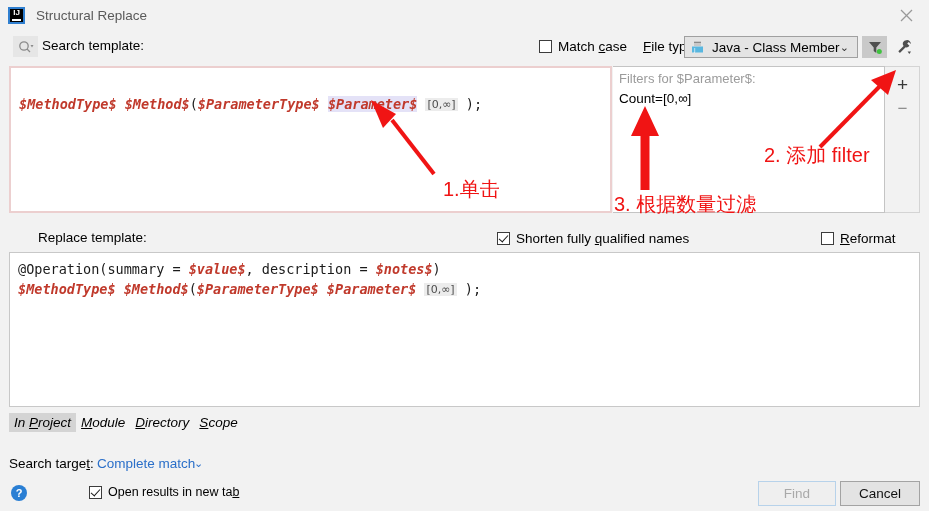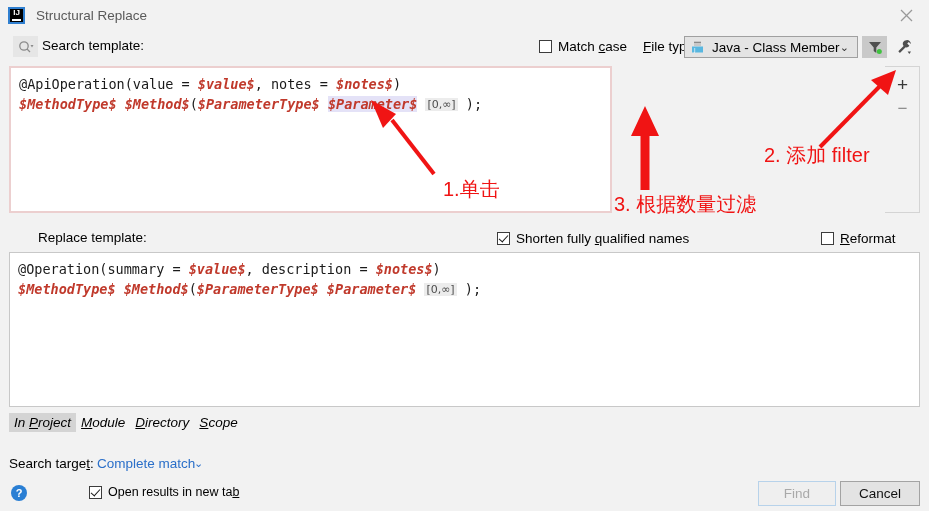--- a/index.html
+++ b/index.html
@@ -246,24 +246,27 @@
     <div class="tool-wrench">
       <svg width="17" height="16" viewBox="0 0 17 16" aria-hidden="true">
         <path d="M11.2 1.2 a3.6 3.6 0 1 0 3.2 5.6 l-2.2 -2.2 1.6 -1.6 2.0 2.0 A3.6 3.6 0 0 0 11.2 1.2 Z" fill="#4f4f4f"></path>
         <path d="M9.3 6.3 L3.3 12.3 L4.9 13.9 L10.9 7.9 Z" fill="#4f4f4f"></path>
         <path d="M12.6 12.4 L16 12.4 L14.3 15 Z" fill="#4f4f4f"></path>
       </svg>
     </div>
   </div>
 
   <div class="search-editor">
-    <div class="code codeline-1"><span class="plain">@ApiOperation(value = </span><span class="var">$value$</span><span class="plain">, notes = </span><span class="var">$notes$</span><span class="plain">)</span></div>
     <div class="code codeline-2"><span class="var">$MethodType$ $Method$</span><span class="plain">(</span><span class="var">$ParameterType$ </span><span class="var var-sel">$Parameter$</span><span class="plain"> </span><span class="cnt">[0,∞]</span><span class="plain"> );</span></div>
   </div>
 
+  <div class="filters-panel">
+    <div class="filters-title">Filters for $Parameter$:</div>
+    <div class="filters-item">Count=[0,∞]</div>
+  </div>
 
   <div class="plusminus">
     <div class="pm-btn pm-plus">+</div>
     <div class="pm-btn pm-minus">−</div>
   </div>
 
   <div class="lbl-replace-template">Replace template:</div>
 
   <label class="chk" id="chk-shorten">
     <span class="box checked"></span>

